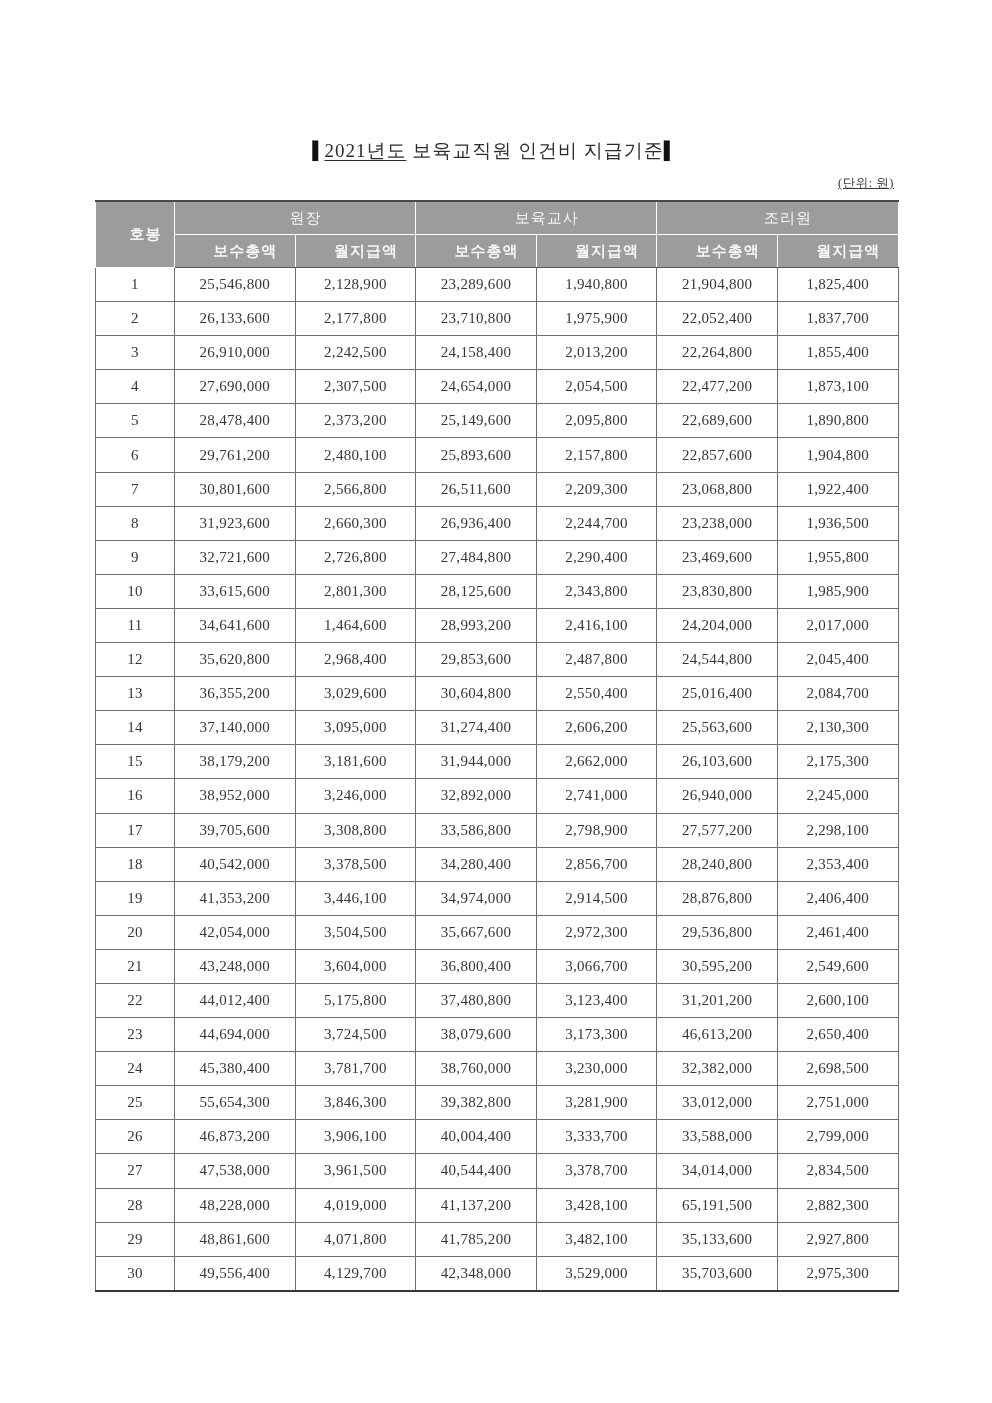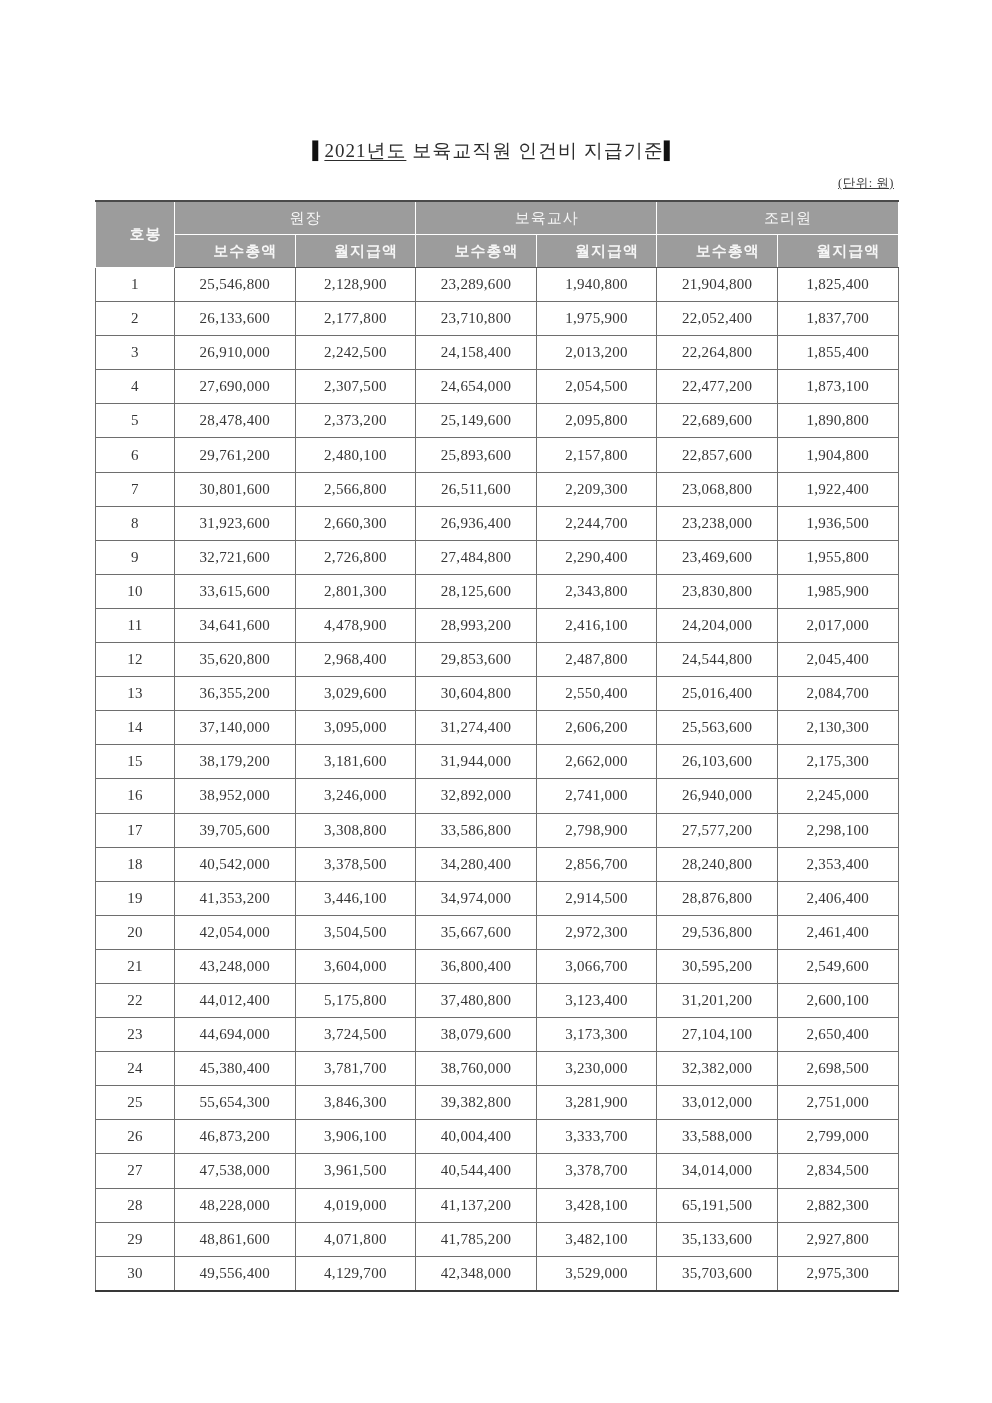--- a/index.html
+++ b/index.html
@@ -208,21 +208,21 @@
           <td>33,615,600</td>
           <td>2,801,300</td>
           <td>28,125,600</td>
           <td>2,343,800</td>
           <td>23,830,800</td>
           <td>1,985,900</td>
         </tr>
         <tr>
           <td>11</td>
           <td>34,641,600</td>
-          <td>4,478,900</td>
+          <td>1,464,600</td>
           <td>28,993,200</td>
           <td>2,416,100</td>
           <td>24,204,000</td>
           <td>2,017,000</td>
         </tr>
         <tr>
           <td>12</td>
           <td>35,620,800</td>
           <td>2,968,400</td>
           <td>29,853,600</td>
@@ -319,21 +319,21 @@
           <td>3,123,400</td>
           <td>31,201,200</td>
           <td>2,600,100</td>
         </tr>
         <tr>
           <td>23</td>
           <td>44,694,000</td>
           <td>3,724,500</td>
           <td>38,079,600</td>
           <td>3,173,300</td>
-          <td>27,104,100</td>
+          <td>46,613,200</td>
           <td>2,650,400</td>
         </tr>
         <tr>
           <td>24</td>
           <td>45,380,400</td>
           <td>3,781,700</td>
           <td>38,760,000</td>
           <td>3,230,000</td>
           <td>32,382,000</td>
           <td>2,698,500</td>

